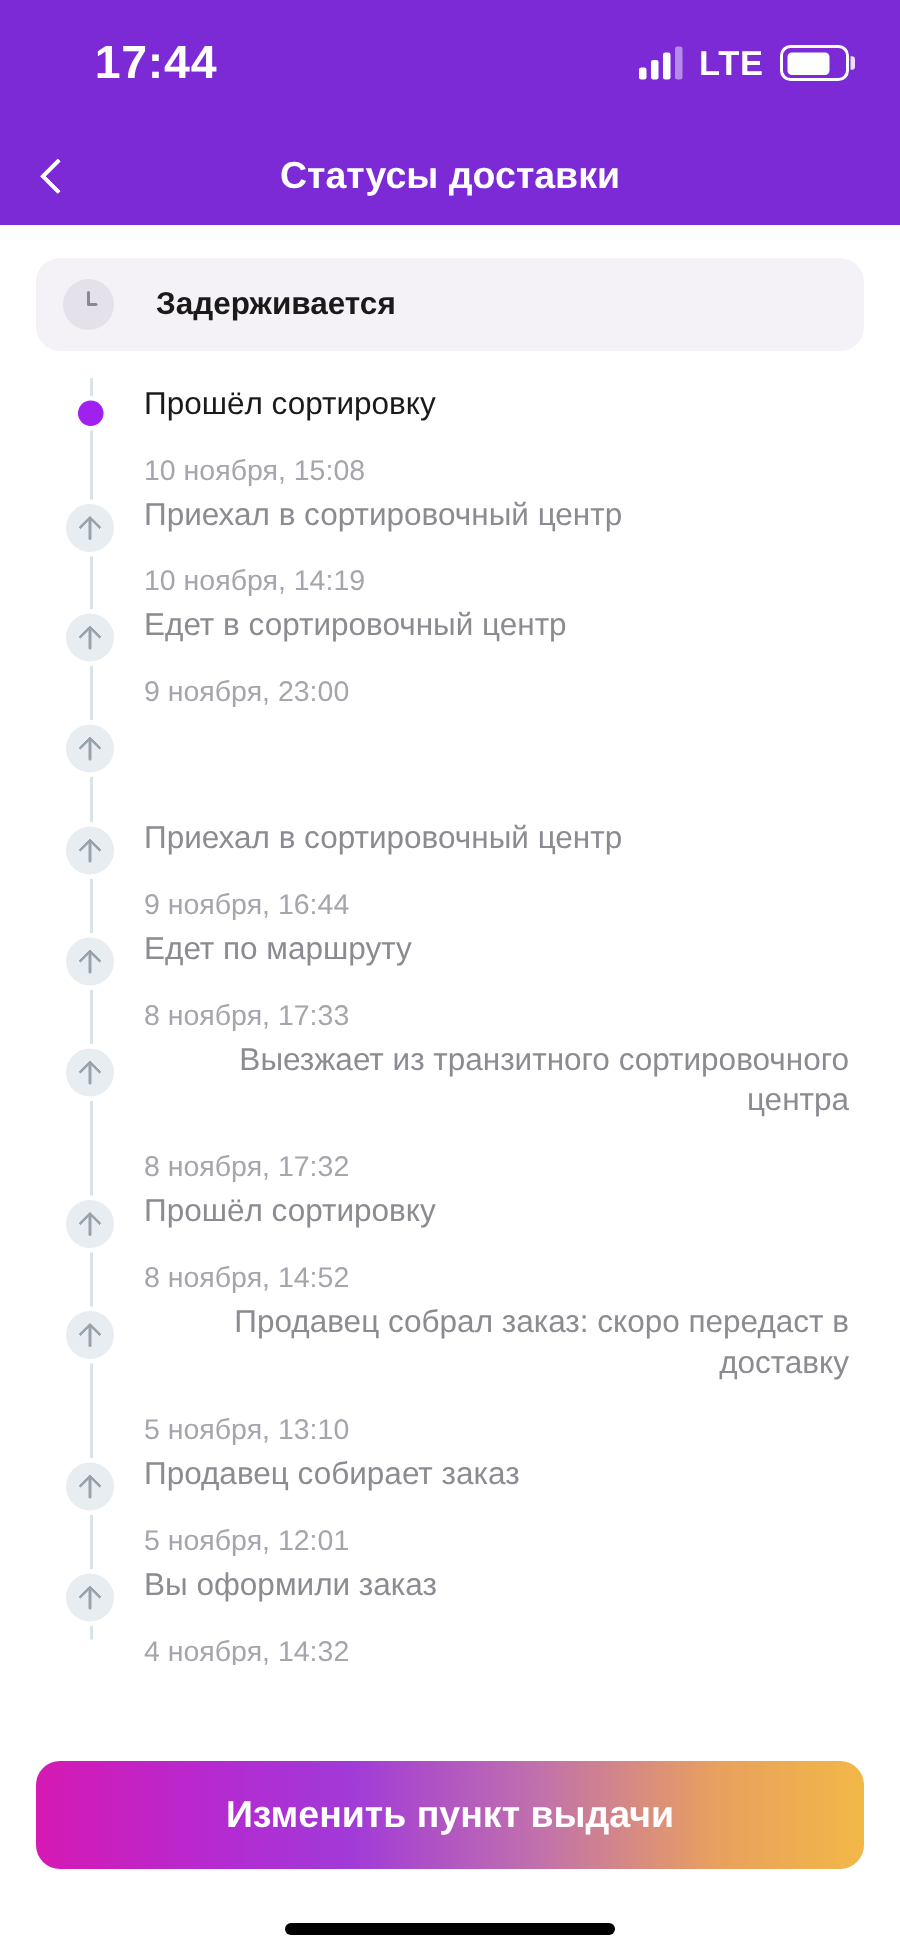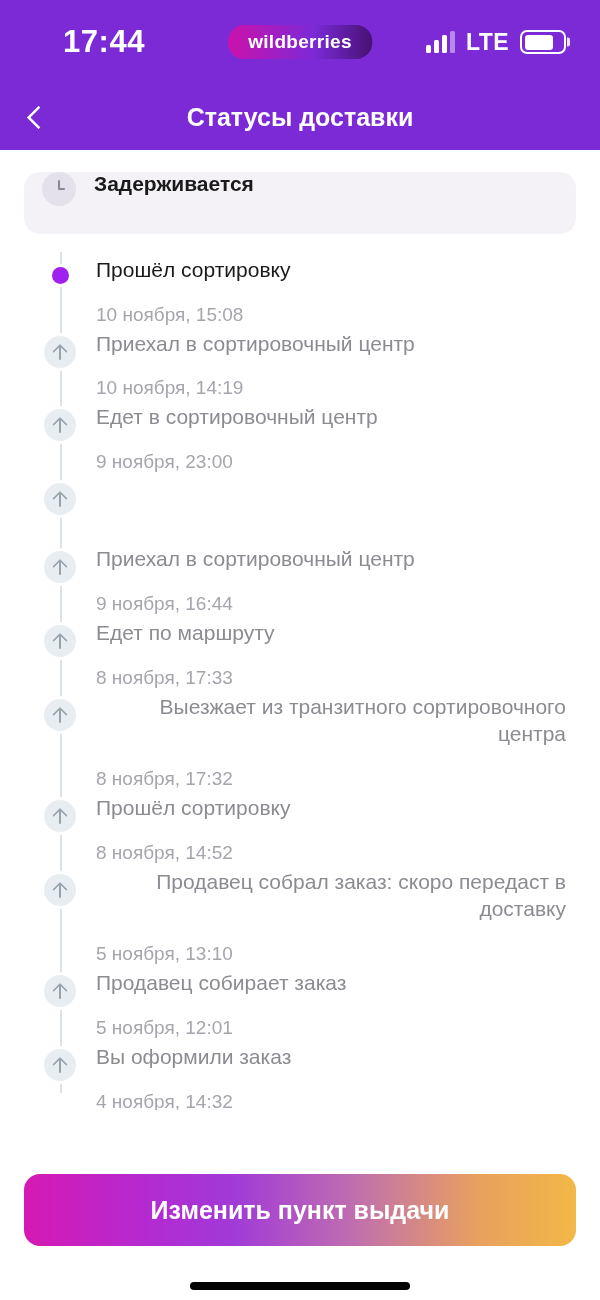--- a/index.html
+++ b/index.html
@@ -144,23 +144,23 @@
     position: relative;
     padding: 0 24px;
     overflow: hidden;
   }
   .status-card {
     margin-top: 22px;
     background: #f4f2f7;
     border-radius: 16px;
     height: 62px;
     display: flex;
-    align-items: flex-start;
+    align-items: center;
     padding: 0 18px;
-    gap: 18px;
+    gap: 28px;
   }
   .clock-icon {
     width: 34px; height: 34px;
     border-radius: 50%;
     background: #e4e1ea;
     position: relative;
     flex: none;
   }
   .clock-icon::before,
   .clock-icon::after {
@@ -284,21 +284,20 @@
     margin: 36px auto 0;
   }
 </style>
 </head>
 <body>
 
 <div class="phone">
 
   <div class="statusbar">
     <div class="clock">17:44</div>
-    <div class="brand-pill">wildberries</div>
     <div class="status-right">
       <div class="signal">
           <i></i>
           <i></i>
           <i></i>
           <i></i>
         </div>
       <div class="net-label">LTE</div>
       <div class="battery">
           <span></span>

